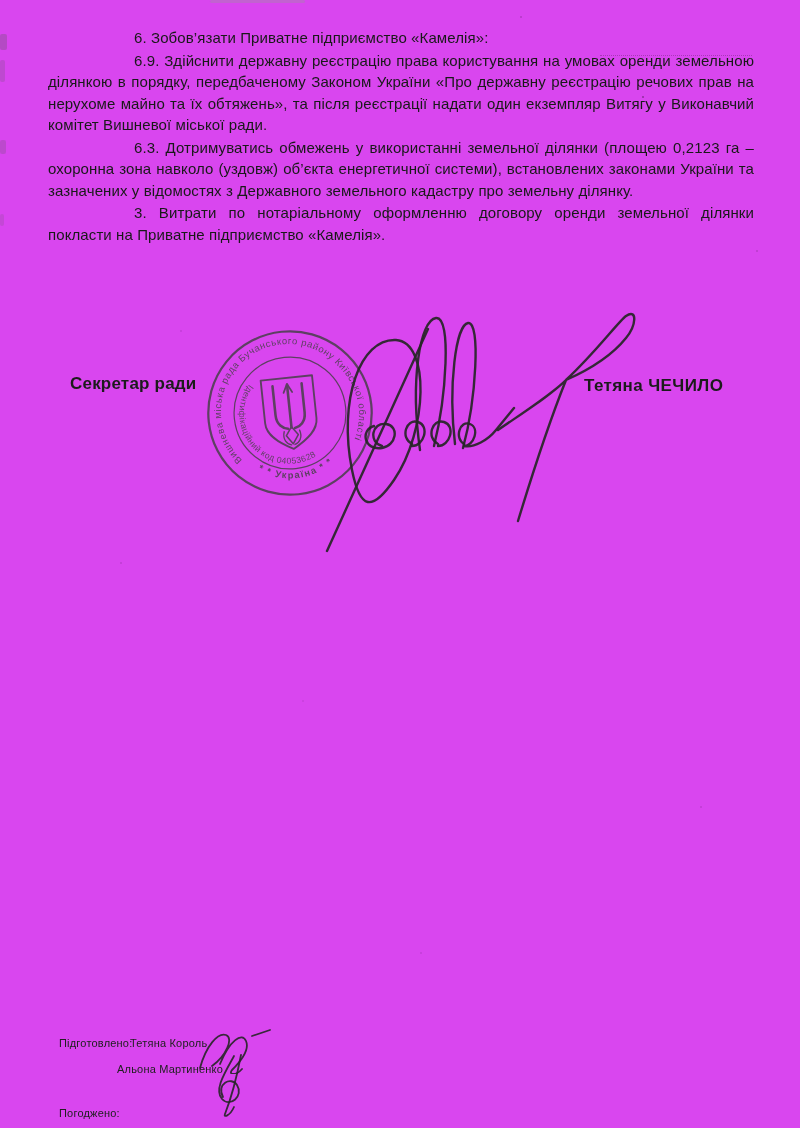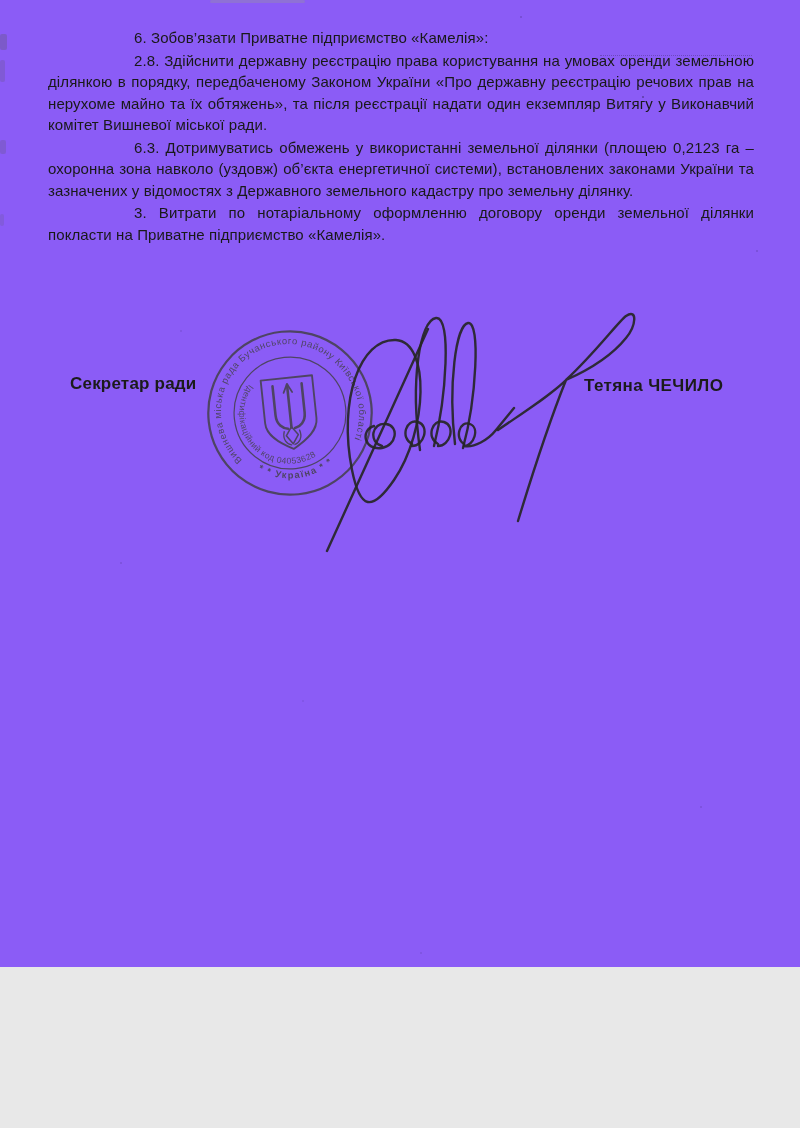--- a/index.html
+++ b/index.html
@@ -1,21 +1,21 @@
 <!DOCTYPE html>
 <html><head>
 <meta charset="utf-8">
 <style>
   html, body { margin: 0; padding: 0; background: #e8e8e8; }
   .page {
     position: relative;
     width: 800px;
-    height: 967px;
+    height: 1128px;
     margin: 0 auto;
-    background: #8b5cf6;
+    background: #d946ef;
     font-family: "Liberation Sans", sans-serif;
     color: #1b1b1b;
     overflow: hidden;
   }
   
   .body-text {
     position: absolute;
     left: 48px;
     right: 46px;
     top: 27px;
@@ -87,21 +87,21 @@
   <div class="smudge sm-1"></div>
   <div class="smudge sm-2"></div>
   <div class="smudge sm-3"></div>
   <div class="smudge sm-4"></div>
   <div class="smudge sm-top"></div>
   <div class="noise-line"></div>
   <div class="specks"></div>
 
   <div class="body-text">
     <p>6. Зобов’язати Приватне підприємство «Камелія»:</p>
-    <p>2.8. Здійснити державну реєстрацію права користування на умовах оренди земельною ділянкою в порядку, передбаченому Законом України «Про державну реєстрацію речових прав на нерухоме майно та їх обтяжень», та після реєстрації надати один екземпляр Витягу у Виконавчий комітет Вишневої міської ради.</p>
+    <p>6.9. Здійснити державну реєстрацію права користування на умовах оренди земельною ділянкою в порядку, передбаченому Законом України «Про державну реєстрацію речових прав на нерухоме майно та їх обтяжень», та після реєстрації надати один екземпляр Витягу у Виконавчий комітет Вишневої міської ради.</p>
     <p>6.3. Дотримуватись обмежень у використанні земельної ділянки (площею 0,2123 га – охоронна зона навколо (уздовж) об’єкта енергетичної системи), встановлених законами України та зазначених у відомостях з Державного земельного кадастру про земельну ділянку.</p>
     <p>3. Витрати по нотаріальному оформленню договору оренди земельної ділянки покласти на Приватне підприємство «Камелія».</p>
   </div>
 
   <div class="sig-role">Секретар ради</div>
   <div class="sig-name">Тетяна ЧЕЧИЛО</div>
 
   <svg class="stamp" viewBox="0 0 200 200" xmlns="http://www.w3.org/2000/svg" xmlns:xlink="http://www.w3.org/1999/xlink">
     <g transform="rotate(-6 100 100)">
       <defs>

